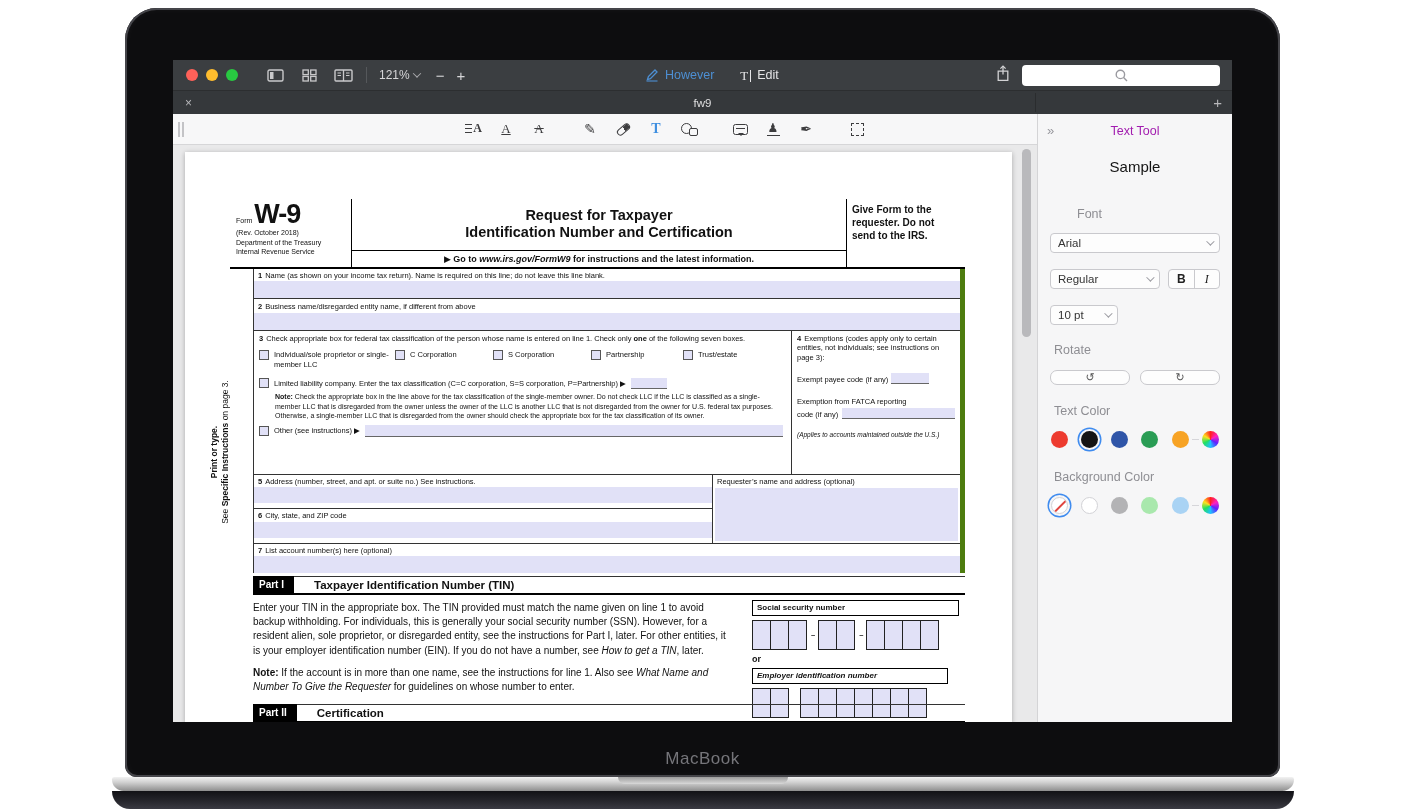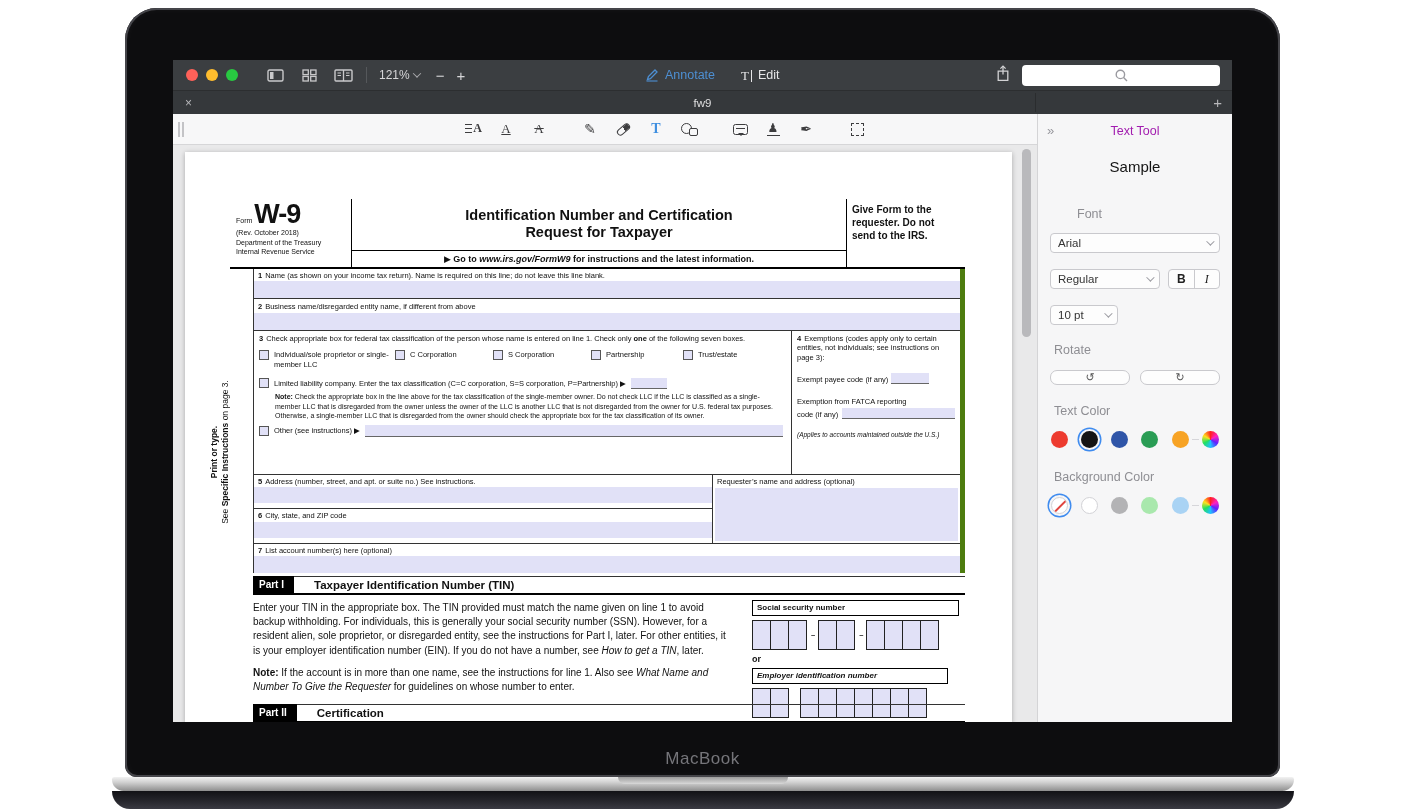--- a/index.html
+++ b/index.html
@@ -240,21 +240,21 @@
         </div>
         <span class="zbtn" style="margin-left:10px;">−</span>
         <span class="zbtn">+</span>
 
         <div class="center-tools">
           <span class="annotate">
             <svg width="14" height="14" viewBox="0 0 14 14">
                 <path d="M2.5 11.5 L3.4 8.6 L10 2 L12 4 L5.4 10.6 Z" fill="none" stroke="#4d8fd3" stroke-width="1.3"></path>
                 <line x1="1.5" y1="13" x2="12.5" y2="13" stroke="#4d8fd3" stroke-width="1.1"></line>
               </svg>
-            <span>Annotate</span>
+            <span>However</span>
           </span>
           <span class="editbtn">
             <span class="t-caret">
                 <span class="tt">T</span>
                 <span class="bar"></span>
               </span>
             <span>Edit</span>
           </span>
         </div>
 
@@ -341,22 +341,22 @@
                   <div class="hdr-left">
                     <span class="hdr-form">Form</span><span class="hdr-w9">W-9</span>
                     <div class="hdr-sub">(Rev. October 2018)</div>
                     <div class="hdr-sub" style="margin-top:1px;">
                       <div>Department of the Treasury</div>
                       <div>Internal Revenue Service</div>
                     </div>
                   </div>
                   <div class="hdr-mid">
                     <div class="hdr-title">
+                      <div>Request for Taxpayer</div>
                       <div>Identification Number and Certification</div>
-                      <div>Request for Taxpayer</div>
                     </div>
                     <div class="hdr-goto">
                       <span>▶ Go to </span><i>www.irs.gov/FormW9</i><span> for instructions and the latest information.</span>
                     </div>
                   </div>
                   <div class="hdr-right">Give Form to the requester. Do not send to the IRS.</div>
                 </div>
 
                 <div class="side-cap">
                   <div><b>Print or type.</b></div>

